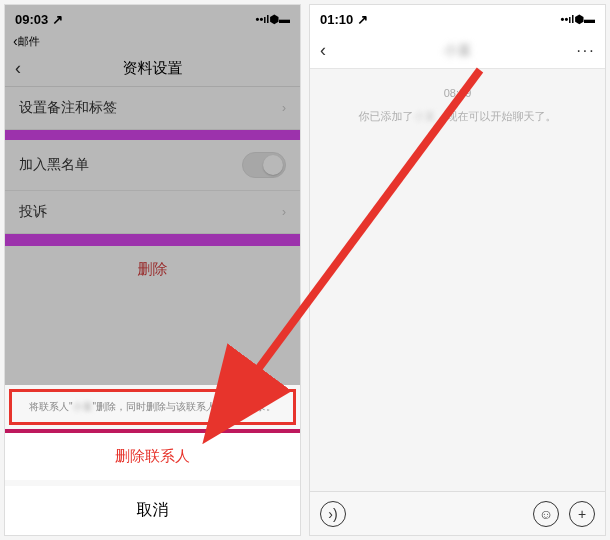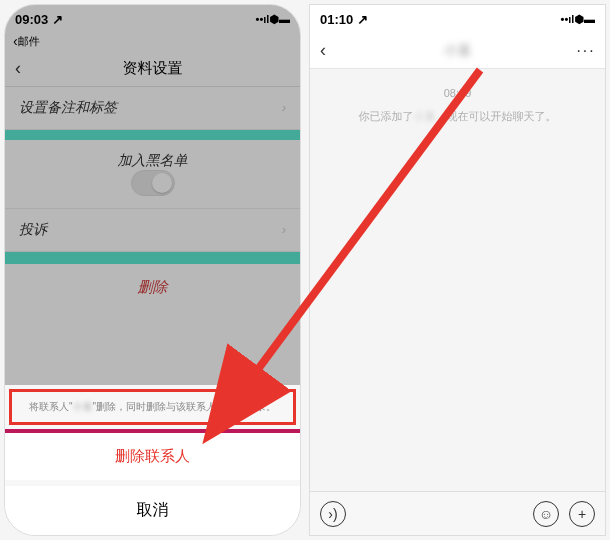--- a/index.html
+++ b/index.html
@@ -1,29 +1,29 @@
 <!DOCTYPE html>
 <html><head>
   <meta charset="utf-8">
   <style>
     * { margin: 0; padding: 0; box-sizing: border-box; }
     body { font-family: -apple-system, "Helvetica Neue", Arial, sans-serif; background: #f5f5f5; display: flex; gap: 8px; padding: 4px; }
     .phone { width: 297px; height: 532px; background: #fff; border: 1px solid #ddd; position: relative; overflow: hidden; display: flex; flex-direction: column; }
-    .dimmed { position: relative; border-radius: 31px; }
+    .dimmed { position: relative; }
     .dimmed::before { content: ""; position: absolute; inset: 0; background: rgba(0,0,0,0.28); z-index: 5; pointer-events: none; }
     .status-bar { height: 28px; display: flex; align-items: center; justify-content: space-between; padding: 0 10px; font-size: 13px; font-weight: 600; color: #000; }
     .status-left { display: flex; align-items: center; gap: 4px; }
     .status-right { display: flex; align-items: center; font-size: 11px; }
     .back-label { font-size: 11px; color: #000; display: flex; align-items: center; }
     .nav-bar { height: 36px; display: flex; align-items: center; justify-content: center; position: relative; border-bottom: 1px solid #e5e5e5; }
     .nav-back { position: absolute; left: 10px; font-size: 18px; color: #333; }
     .nav-title { font-size: 15px; font-weight: 500; color: #000; }
     .nav-more { position: absolute; right: 10px; font-size: 16px; color: #333; letter-spacing: 1px; }
     .blurred-title { filter: blur(3px); color: #999; font-size: 14px; }
-    .list { background: #5eead4; font-style: italic; }
+    .list { background: #d946ef; }
     .cell { background: #fff; padding: 12px 14px; display: flex; align-items: center; justify-content: space-between; border-bottom: 1px solid #eee; font-size: 14px; color: #333; }
     .cell .chevron { color: #ccc; font-size: 12px; }
     .section-header { padding: 10px 14px 6px; font-size: 11px; color: #999; background: #f0f0f0; }
     .toggle { width: 44px; height: 26px; border-radius: 13px; background: #e8e8e8; border: 1px solid #ddd; position: relative; }
     .toggle::after { content: ""; position: absolute; right: 2px; top: 2px; width: 20px; height: 20px; border-radius: 50%; background: #fff; box-shadow: 0 1px 2px rgba(0,0,0,0.2); }
     .delete-btn { text-align: center; padding: 14px; color: #d43d3d; font-size: 15px; background: #fff; margin-top: 12px; }
     .sheet { position: absolute; left: 0; right: 0; bottom: 0; z-index: 10; background: #f7f7f7; }
     .sheet-msg-wrap { border: 3px solid #e7342c; margin: 4px; padding: 8px 6px; background: #f7f7f7; }
     .sheet-msg { font-size: 10px; color: #888; text-align: center; line-height: 1.4; }
     .sheet-msg .blur-name { filter: blur(2px); color: #aaa; }
@@ -59,21 +59,21 @@
   </div>
   <div class="nav-bar">
     <span class="nav-back">‹</span>
     <span class="nav-title">资料设置</span>
   </div>
   <div class="list">
     <div class="cell">
       <span>设置备注和标签</span>
       <span class="chevron">›</span>
     </div>
-    <div class="cell" style="margin-top:10px;flex-direction:column;">
+    <div class="cell" style="margin-top:10px;">
       <span>加入黑名单</span>
       <div class="toggle"></div>
     </div>
     <div class="cell">
       <span>投诉</span>
       <span class="chevron">›</span>
     </div>
     <div class="delete-btn">删除</div>
   </div>
 

